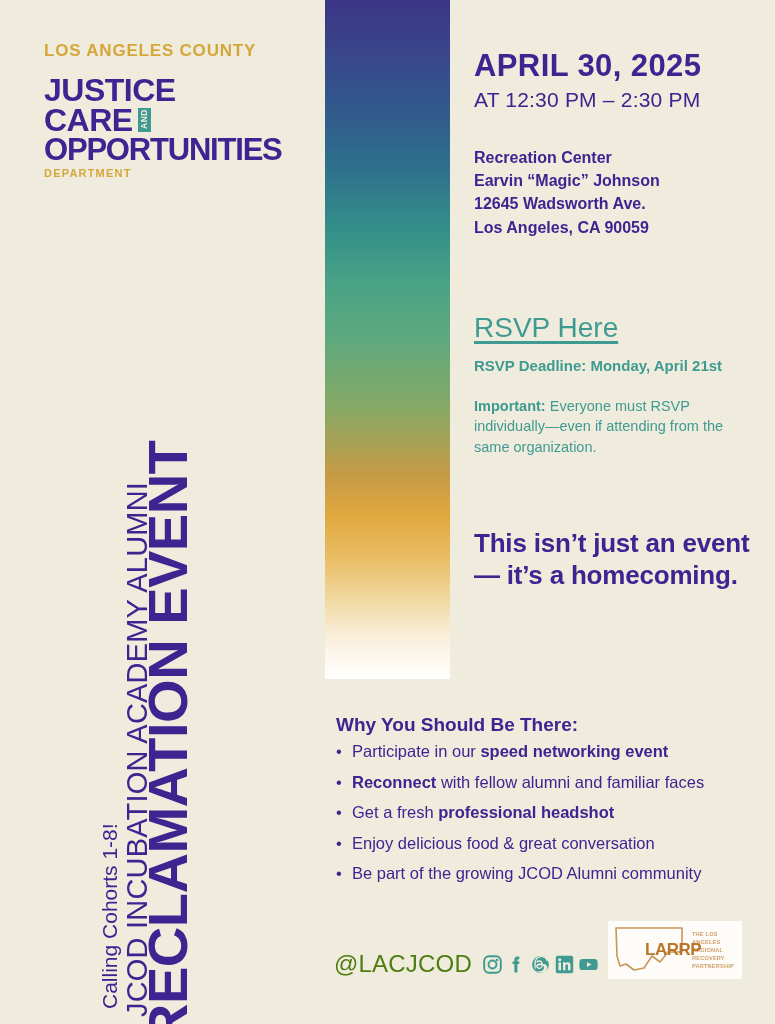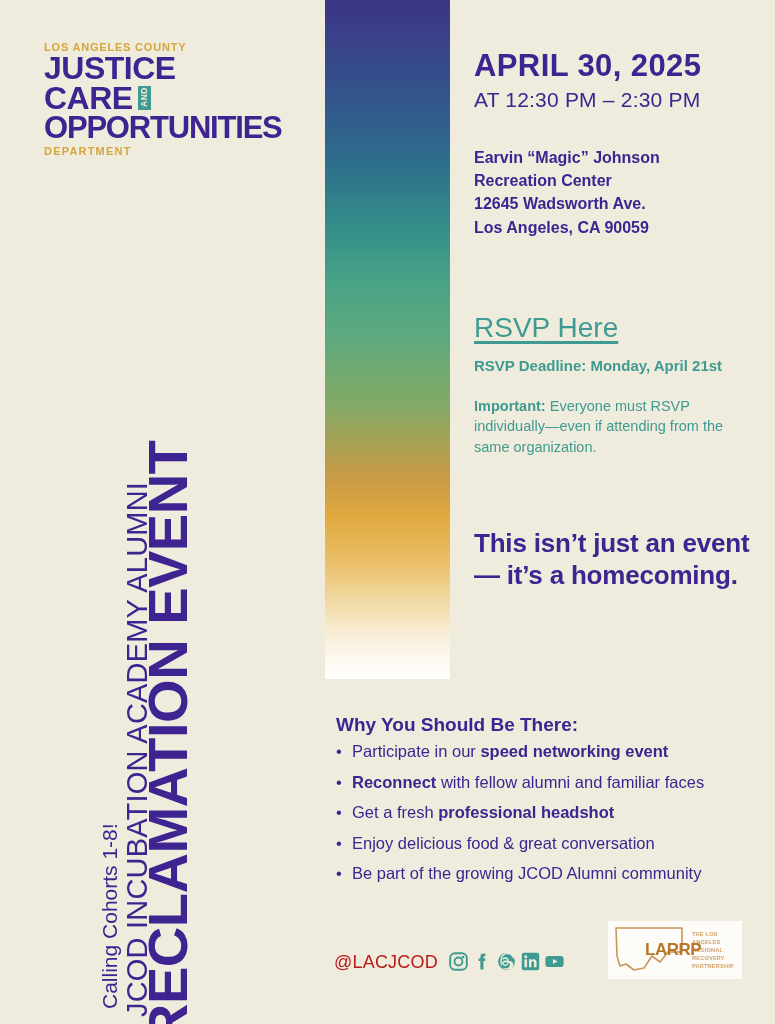--- a/index.html
+++ b/index.html
@@ -19,26 +19,26 @@
   }
 
   
   .logo-block {
     position: absolute;
     left: 44px;
     top: 42px;
     width: 230px;
   }
   .logo-county {
-    font-size: 11px;
+    font-size: 17px;
     font-weight: bold;
     letter-spacing: 0.8px;
     color: #d5a73a;
     line-height: 1;
-    margin-bottom: 0;
+    margin-bottom: 16px;
     font-family: "Liberation Sans", sans-serif;
   }
   .logo-word {
     font-size: 32px;
     font-weight: bold;
     color: #3d2491;
     line-height: 0.94;
     letter-spacing: -0.5px;
     font-stretch: condensed;
     transform: scaleX(1.0);
@@ -268,22 +268,22 @@
   }
   .handle-row {
     position: absolute;
     left: 334px;
     top: 952px;
     display: flex;
     align-items: center;
     gap: 11px;
   }
   .handle-text {
-    font-size: 18px;
-    color: #b91c1c;
+    font-size: 24px;
+    color: #4d7c0f;
     letter-spacing: 0.2px;
     line-height: 1;
   }
   .social-icons {
     display: flex;
     align-items: center;
     gap: 5px;
   }
   .social-icons svg { display: block; }
 
@@ -341,22 +341,22 @@
   <div class="gradient-bar"></div>
 
   <div class="vert vert-reclamation">RECLAMATION EVENT</div>
   <div class="vert vert-alumni">JCOD INCUBATION ACADEMY ALUMNI</div>
   <div class="vert vert-cohorts">Calling Cohorts 1-8!</div>
 
   <div class="date-title">APRIL 30, 2025</div>
   <div class="date-time">AT 12:30 PM – 2:30 PM</div>
 
   <div class="venue">
+    <div>Recreation Center</div>
     <div>Earvin “Magic” Johnson</div>
-    <div>Recreation Center</div>
     <div>12645 Wadsworth Ave.</div>
     <div>Los Angeles, CA 90059</div>
   </div>
 
   <a class="rsvp-link" href="#">RSVP Here</a>
   <div class="rsvp-deadline">RSVP Deadline: Monday, April 21st</div>
   <div class="rsvp-important"><b>Important:</b><span> Everyone must RSVP individually—even if attending from the same organization.</span></div>
 
   <div class="tagline">
     <div>This isn’t just an event</div>

